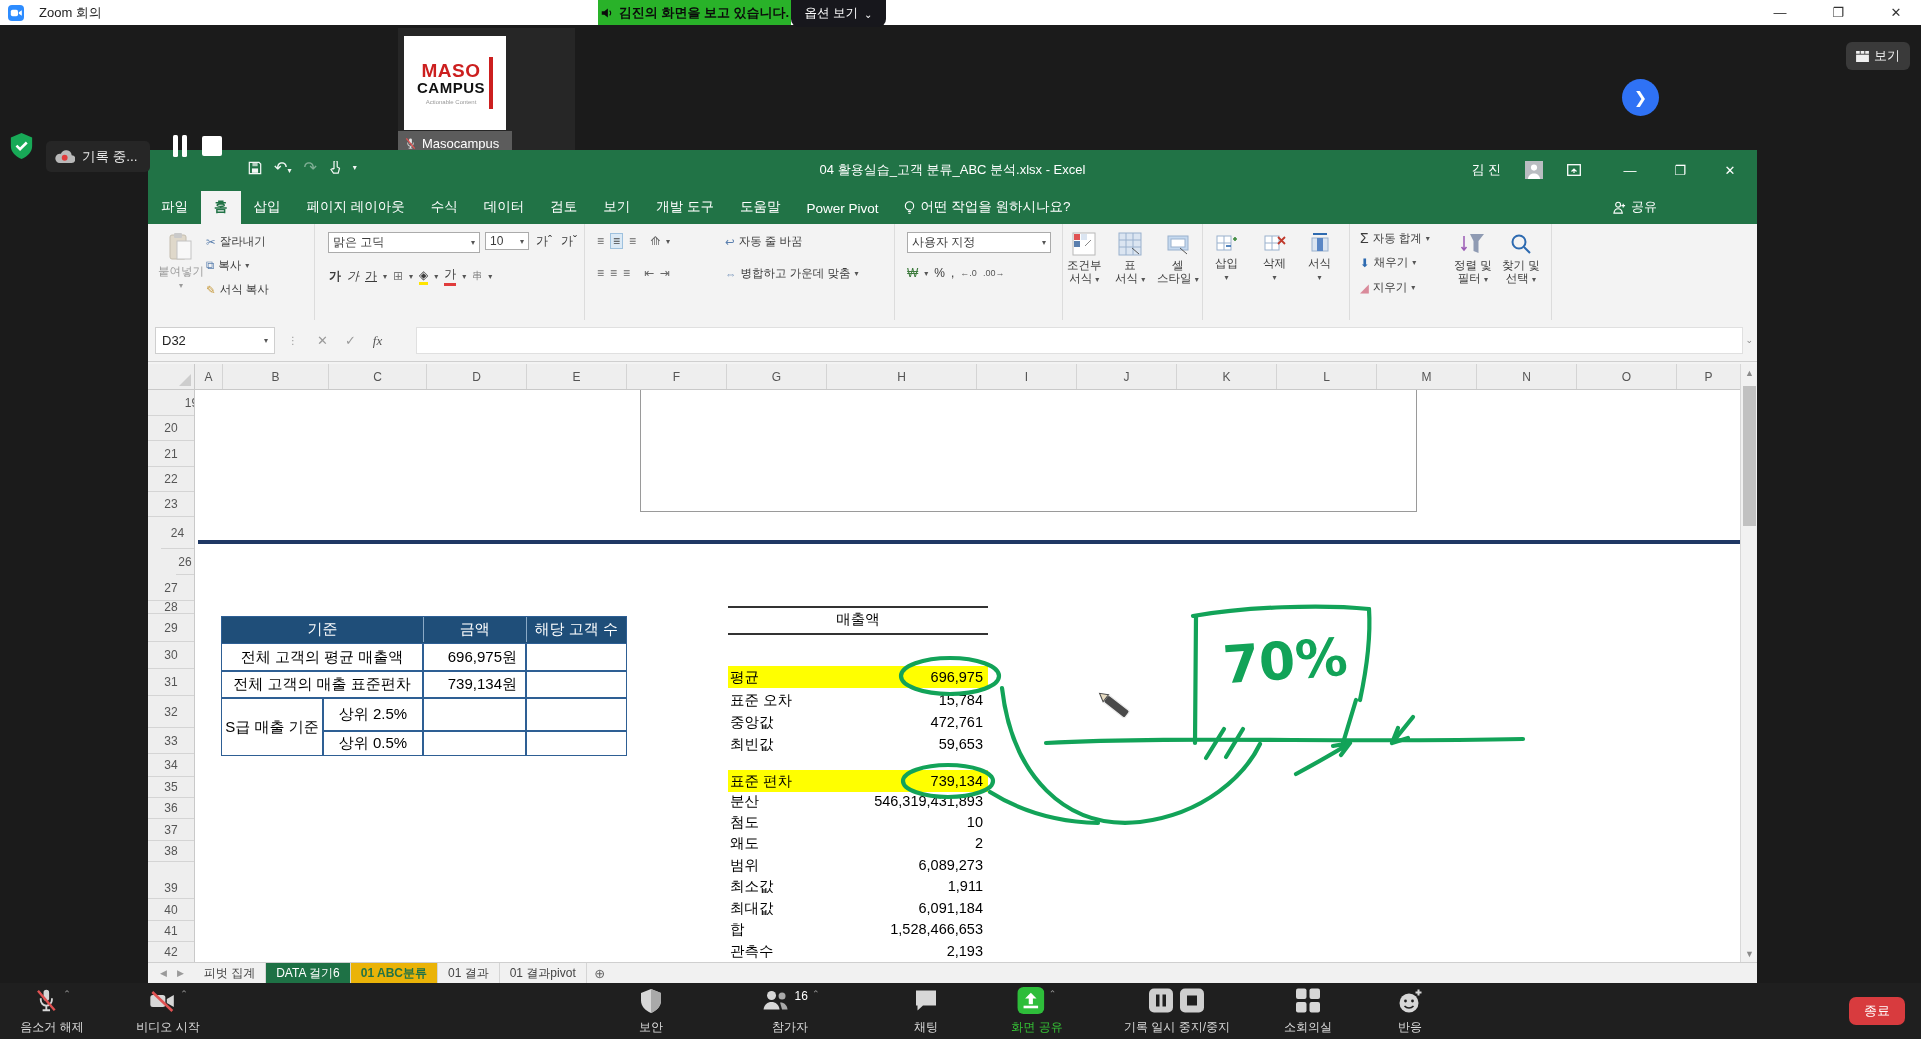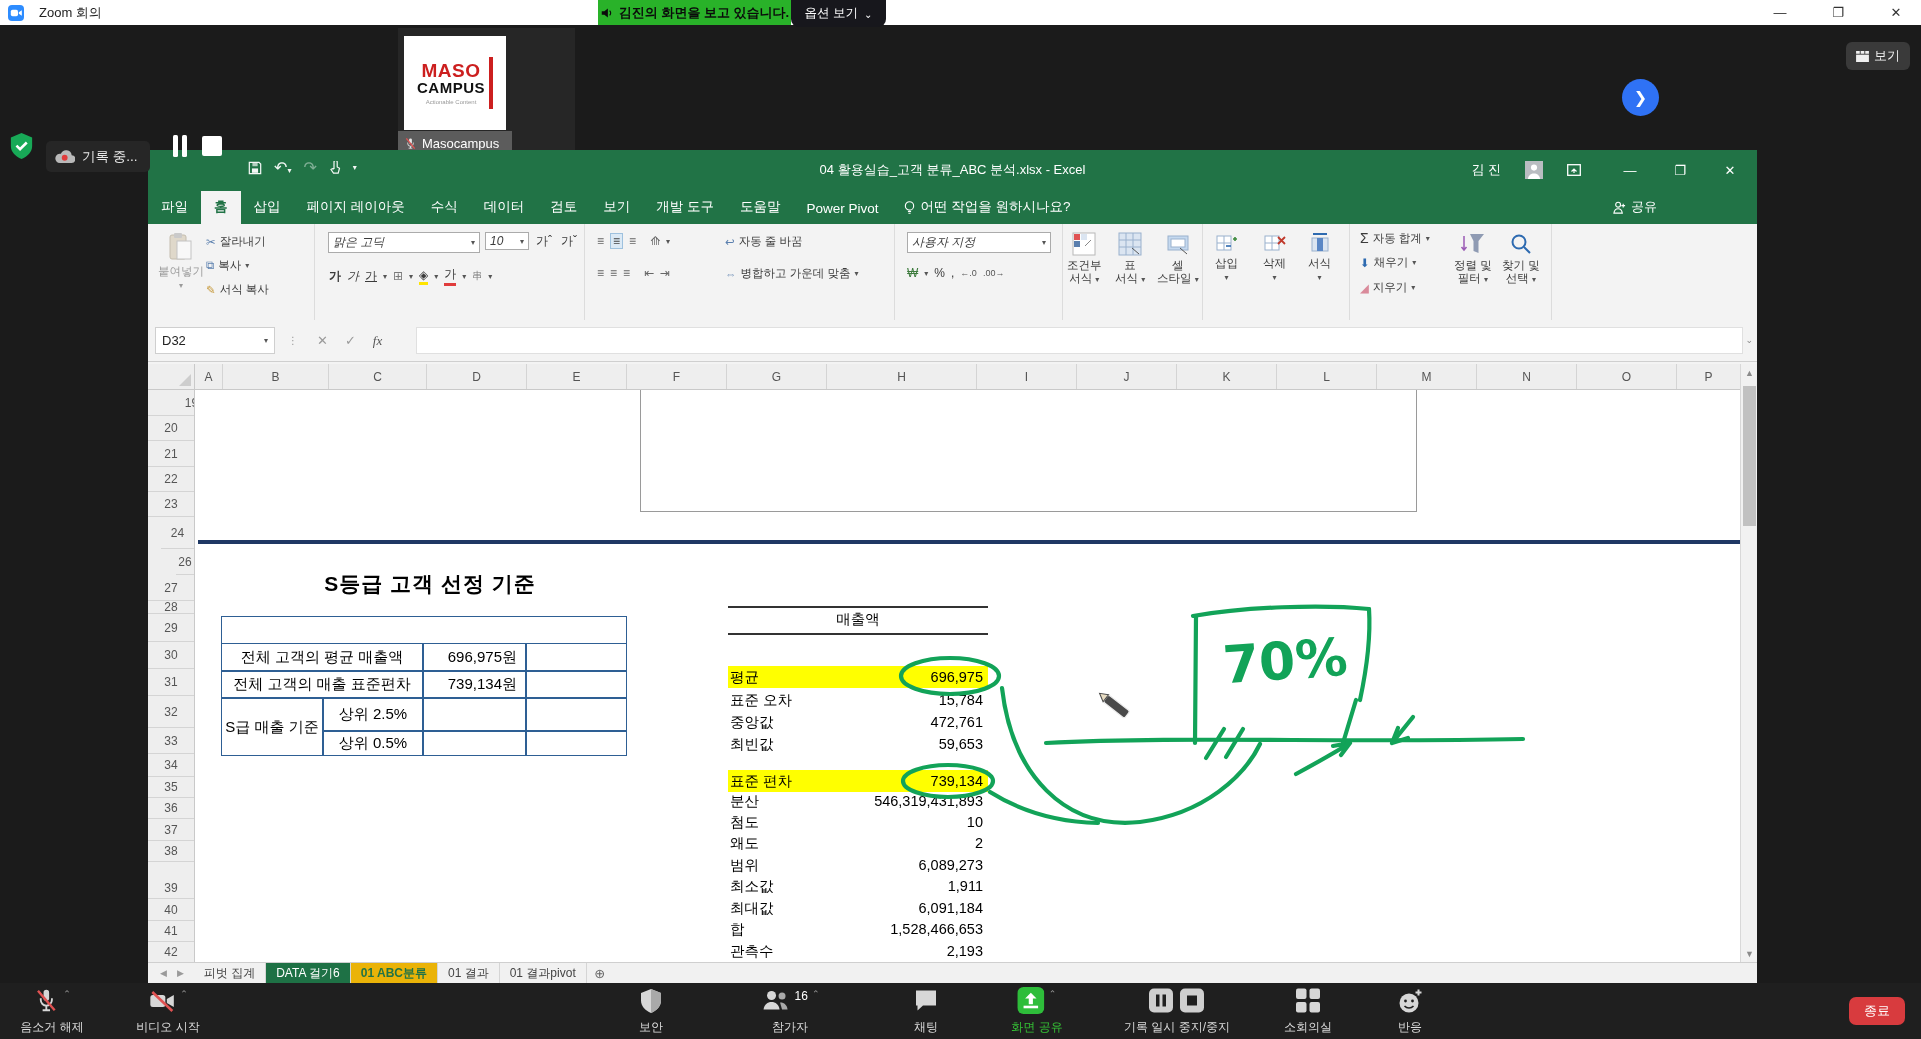--- a/index.html
+++ b/index.html
@@ -63,21 +63,21 @@
   .tellme { display:flex; align-items:center; gap:6px; padding:7px 12px 8px; color:#fff; cursor:pointer; }
   .xl-share { position:absolute; right:110px; top:8px; display:flex; align-items:center; gap:5px; font-size:13px; cursor:pointer; }
   .ribbon-body { position:absolute; left:0; top:0; width:100%; height:146px; background:#f3f3f3;
     border-bottom:1px solid #d5d5d5; height:146px; }
   .grp { position:absolute; top:0; height:132px; border-right:1px solid #dcdcdc; font-size:11.5px; color:#3b3b3b; }
   .grp-label { position:absolute; bottom:3px; left:0; right:0; text-align:center; font-size:10.5px; color:#777; }
   .launcher { position:absolute; bottom:3px; right:4px; font-size:9px; color:#888; cursor:pointer; }
   .rb-row { display:flex; align-items:center; gap:6px; }
   .rb-item { display:flex; align-items:center; gap:4px; cursor:pointer; white-space:nowrap; }
   .rb-combo { background:#fff; border:1px solid #ababab; display:flex; align-items:center; justify-content:space-between;
-    padding:1px 4px; font-size:12px; cursor:pointer;font-style:italic; }
+    padding:1px 4px; font-size:12px; cursor:pointer; }
   .rb-chev { font-size:8px; color:#555; }
   .bigbtn { display:flex; flex-direction:column; align-items:center; gap:3px; cursor:pointer; text-align:center; line-height:1.15; }
   .mini { font-size:12px; }
   .u-red { border-bottom:3px solid #e03c3c; }
   .u-yel { border-bottom:3px solid #ffe400; }
   .xl-collapse { position:absolute; right:18px; bottom:6px; color:#777; font-size:11px; cursor:pointer; }
 
   .xl-formula { position:absolute; left:0; top:170px; width:100%; height:42px; background:#f3f3f3;
     border-bottom:1px solid #cfcfcf; }
   .namebox { position:absolute; left:7px; top:7px; width:120px; height:27px; background:#fff; border:1px solid #cfcfcf;
@@ -587,23 +587,27 @@
         <div class="rowhead" style="height: 21px; margin-top: 16px;">39</div>
         <div class="rowhead" style="height: 22px;">40</div>
         <div class="rowhead" style="height: 21px;">41</div>
         <div class="rowhead" style="height: 21px;">42</div>
         <div class="rowhead" style="height: 21px;">43</div>
       </div>
 
     <div class="grid">
       <div class="chart-remnant"></div>
       <div class="blue-divider"></div>
-      <div class="sheet-title">S등급 고객 선정 기준</div>
 
       <div class="ctable">
+        <div class="hdr">
+          <div style="width:202px;">기준</div>
+          <div style="width:103px;">금액</div>
+          <div style="width:101px;">해당 고객 수</div>
+        </div>
         <div class="cc" style="left:0; top:27px; width:202px; height:28px;">전체 고객의 평균 매출액</div>
         <div class="cc amount" style="left:202px; top:27px; width:103px; height:28px;">696,975원</div>
         <div class="cc" style="left:305px; top:27px; width:101px; height:28px;"></div>
         <div class="cc" style="left:0; top:55px; width:202px; height:27px;">전체 고객의 매출 표준편차</div>
         <div class="cc amount" style="left:202px; top:55px; width:103px; height:27px;">739,134원</div>
         <div class="cc" style="left:305px; top:55px; width:101px; height:27px;"></div>
         <div class="cc" style="left:0; top:82px; width:102px; height:58px;">S급 매출 기준</div>
         <div class="cc" style="left:102px; top:82px; width:100px; height:33px;">상위 2.5%</div>
         <div class="cc" style="left:202px; top:82px; width:103px; height:33px;"></div>
         <div class="cc" style="left:305px; top:82px; width:101px; height:33px;"></div>

